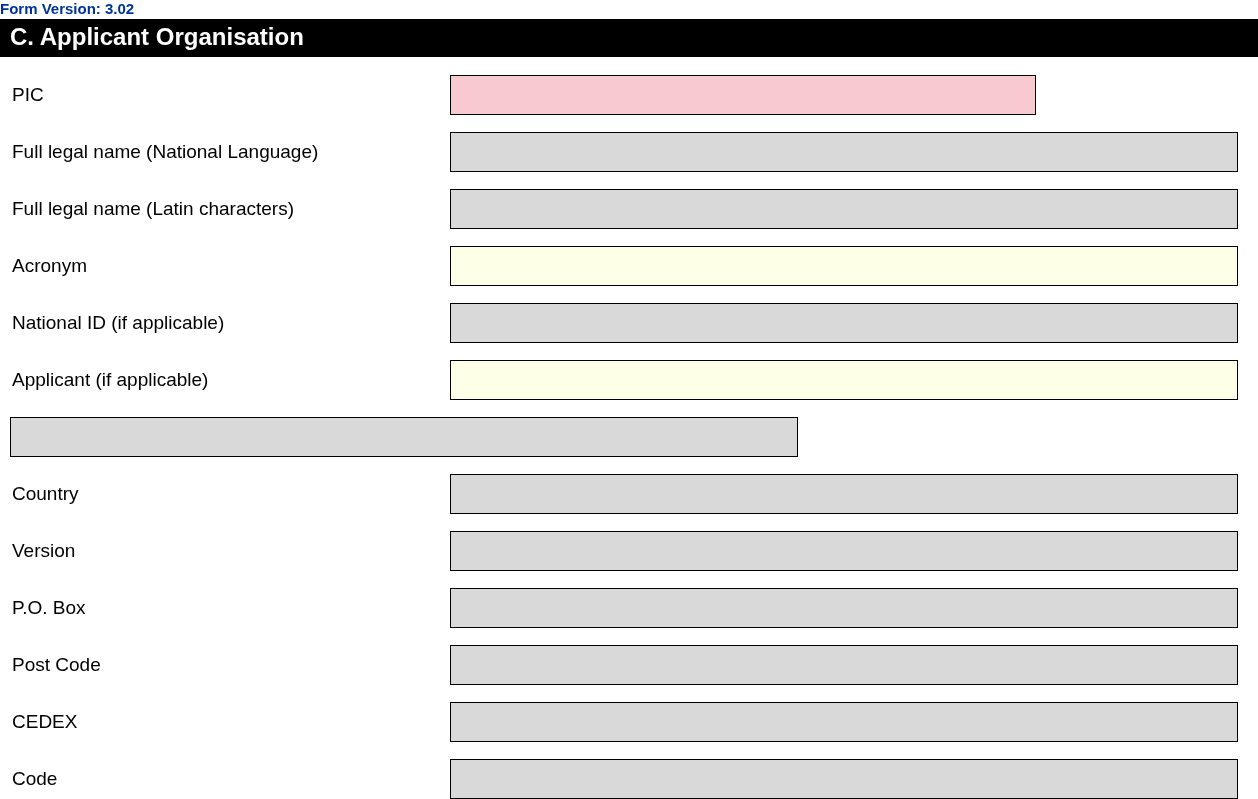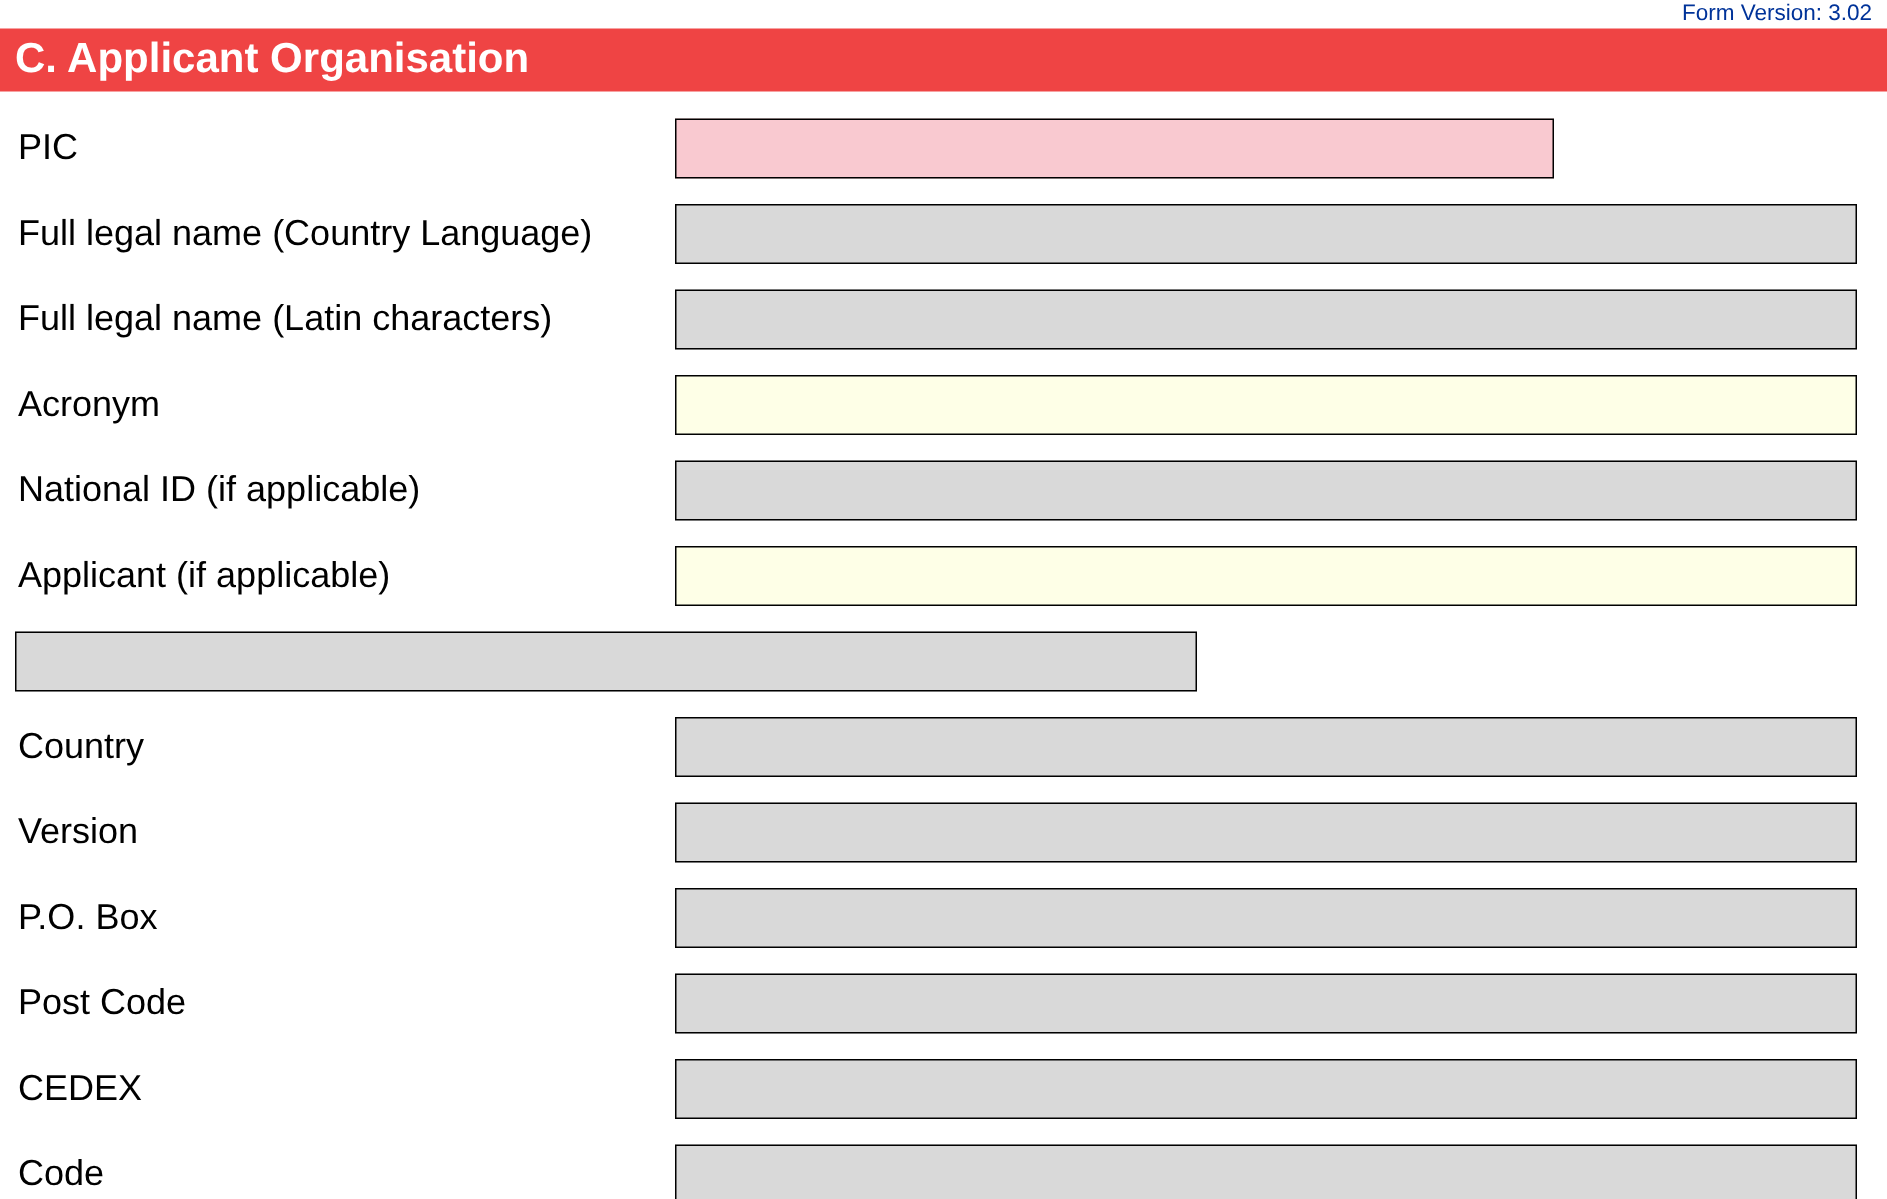--- a/index.html
+++ b/index.html
@@ -5,44 +5,44 @@
   * { box-sizing: border-box; }
   body {
     margin: 0;
     padding: 0;
     font-family: "Myriad Pro", "Segoe UI", Arial, sans-serif;
     background: #ffffff;
     width: 1258px;
     color: #000;
   }
   .version-row {
-    text-align: right;
+    text-align: left;
     padding: 0 10px 2px 0;
     font-size: 15px;
-    font-weight: 400;
+    font-weight: 700;
     color: #003399;
   }
   .section-header {
-    background: #ef4444;
+    background: #000000;
     color: #ffffff;
-    font-size: 28px;
+    font-size: 24px;
     font-weight: 700;
     padding: 4px 10px 6px 10px;
   }
   .form-area {
     padding: 18px 10px 0 10px;
   }
   .form-row {
     display: flex;
     align-items: center;
     margin-bottom: 17px;
   }
   .field-label {
     width: 440px;
-    font-size: 24px;
+    font-size: 19px;
     color: #000;
     padding-left: 2px;
   }
   .field-input {
     border: 1px solid #000;
     height: 40px;
     display: inline-block;
   }
   .bg-pink   { background: #f9c9d0; }
   .bg-gray   { background: #d9d9d9; }
@@ -56,21 +56,21 @@
 <div class="version-row">Form Version: 3.02</div>
 
 <div class="section-header">C. Applicant Organisation</div>
 
 <div class="form-area" id="form-area">
     <div class="form-row">
       <div class="field-label">PIC</div>
       <div class="field-input bg-pink w-short"></div>
     </div>
     <div class="form-row">
-      <div class="field-label">Full legal name (Country Language)</div>
+      <div class="field-label">Full legal name (National Language)</div>
       <div class="field-input bg-gray w-full"></div>
     </div>
     <div class="form-row">
       <div class="field-label">Full legal name (Latin characters)</div>
       <div class="field-input bg-gray w-full"></div>
     </div>
     <div class="form-row">
       <div class="field-label">Acronym</div>
       <div class="field-input bg-yellow w-full"></div>
     </div>

